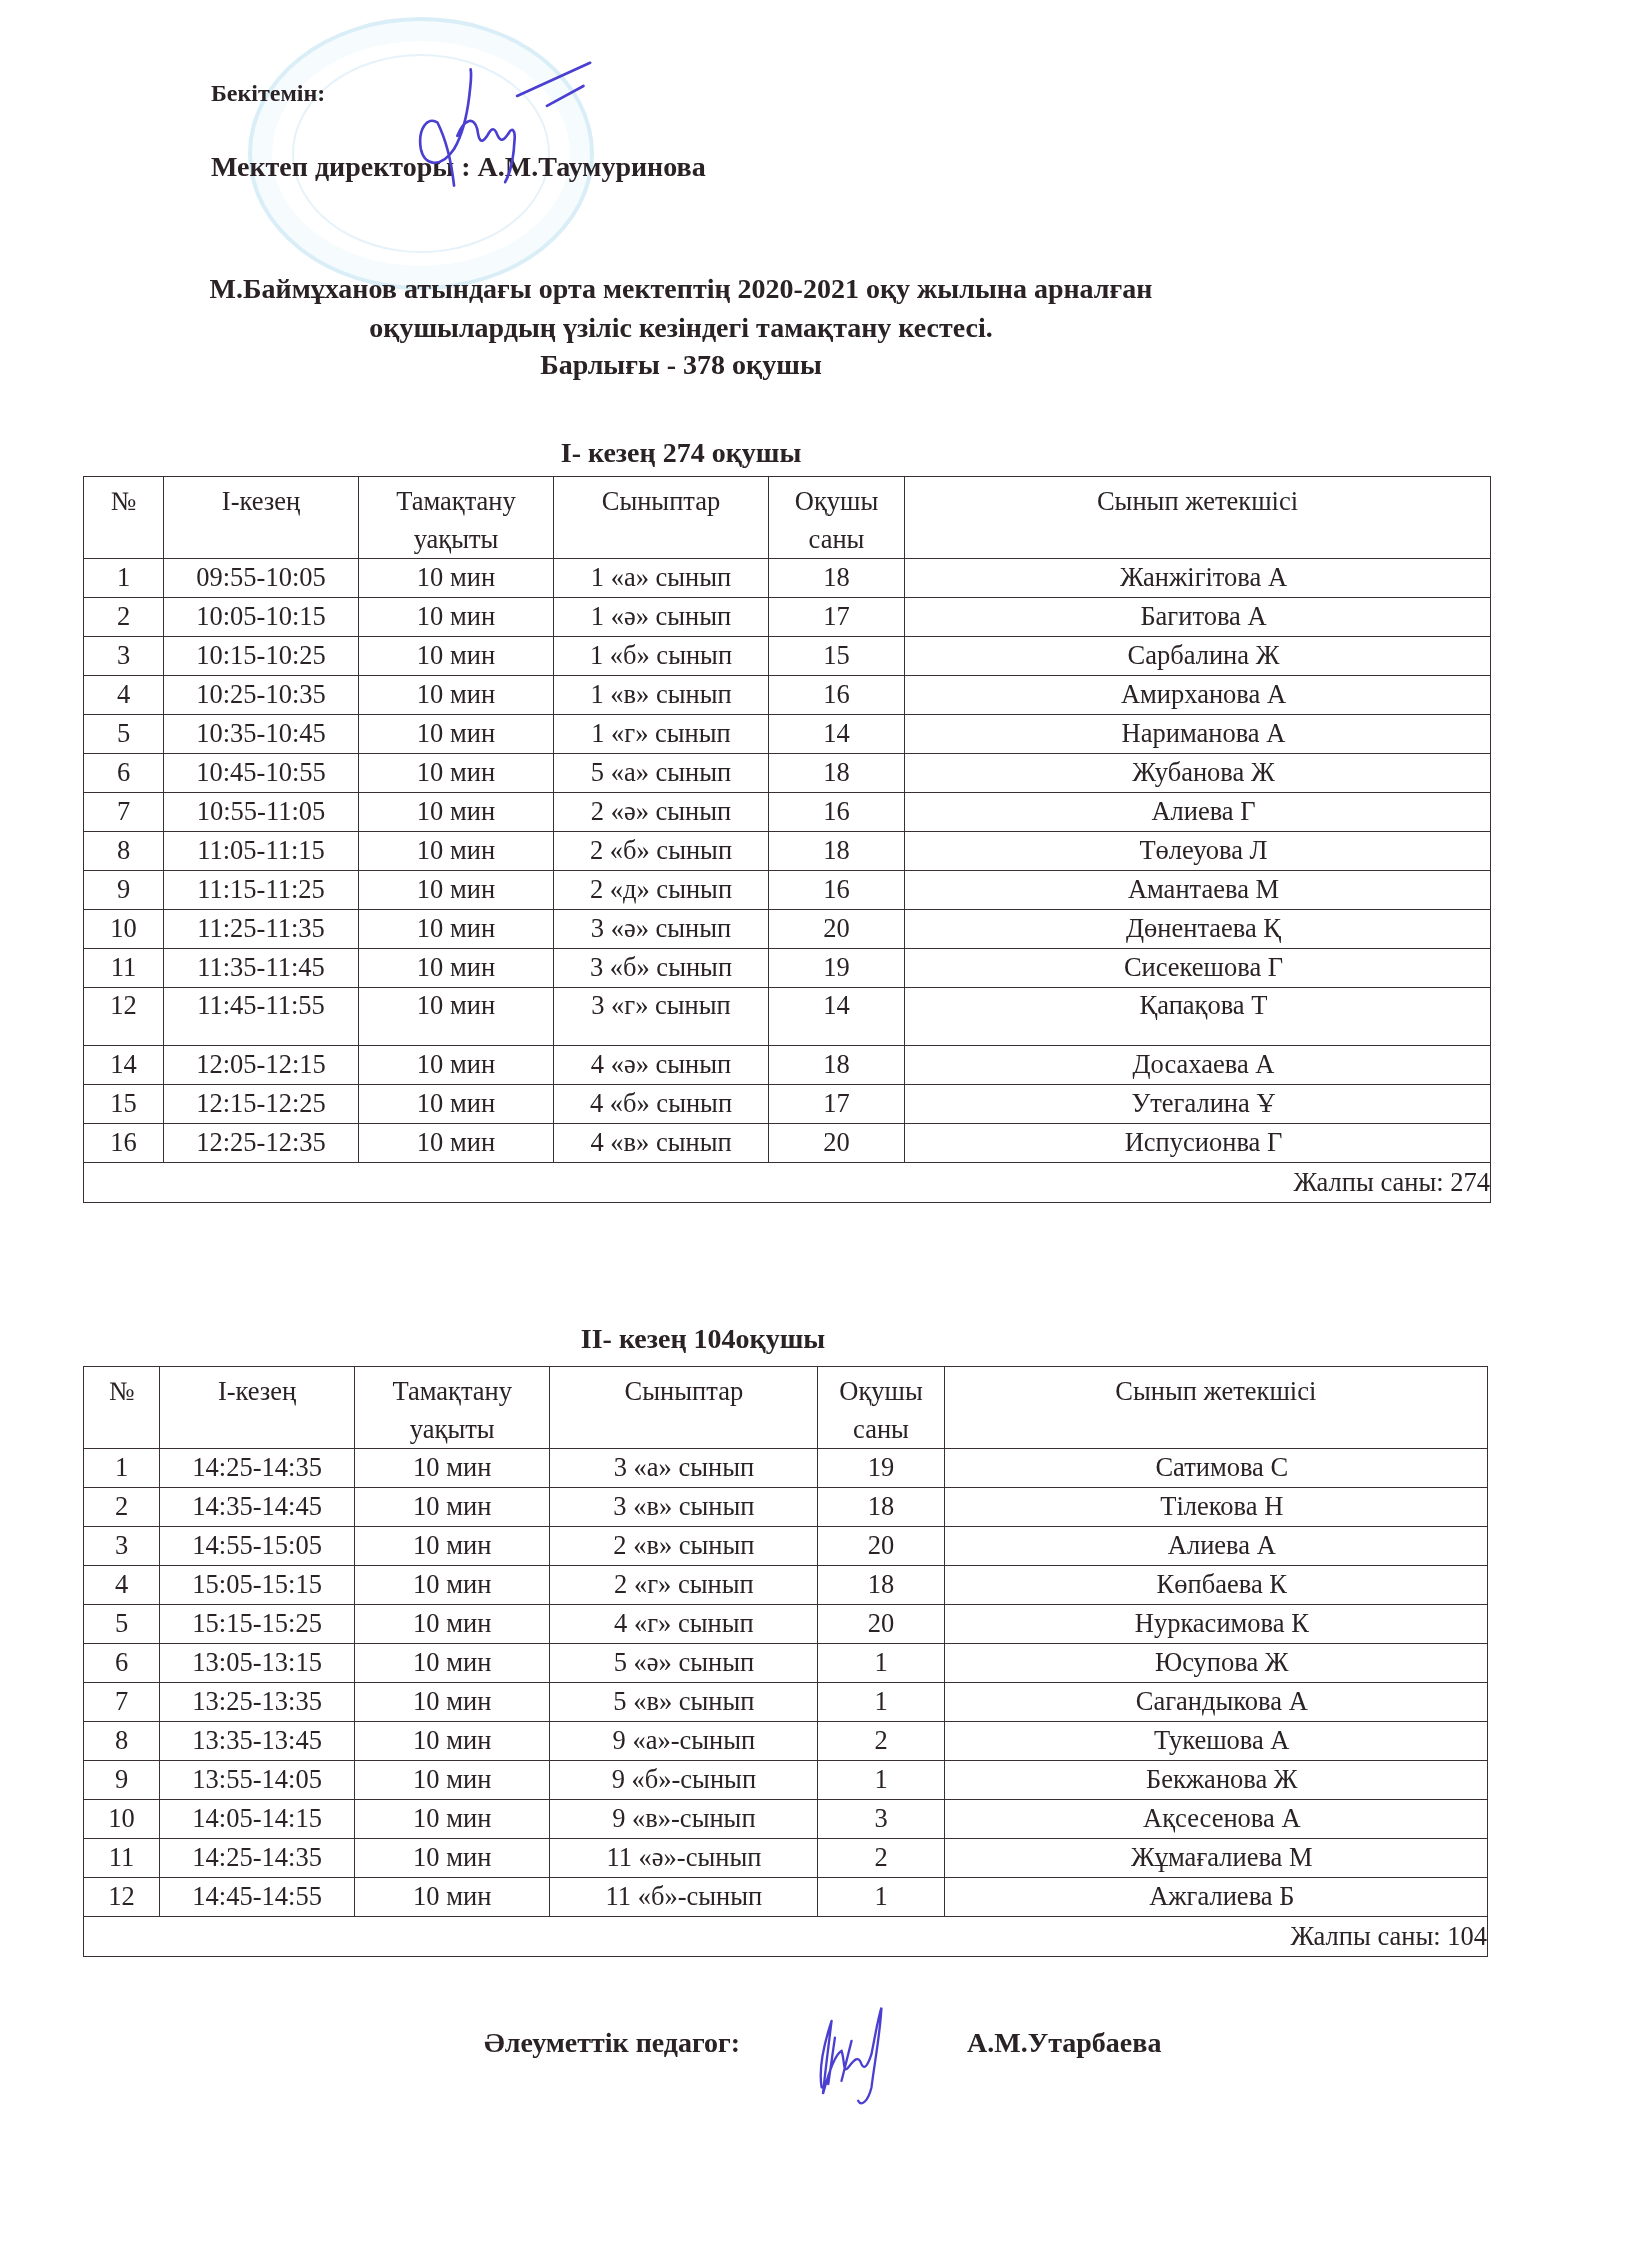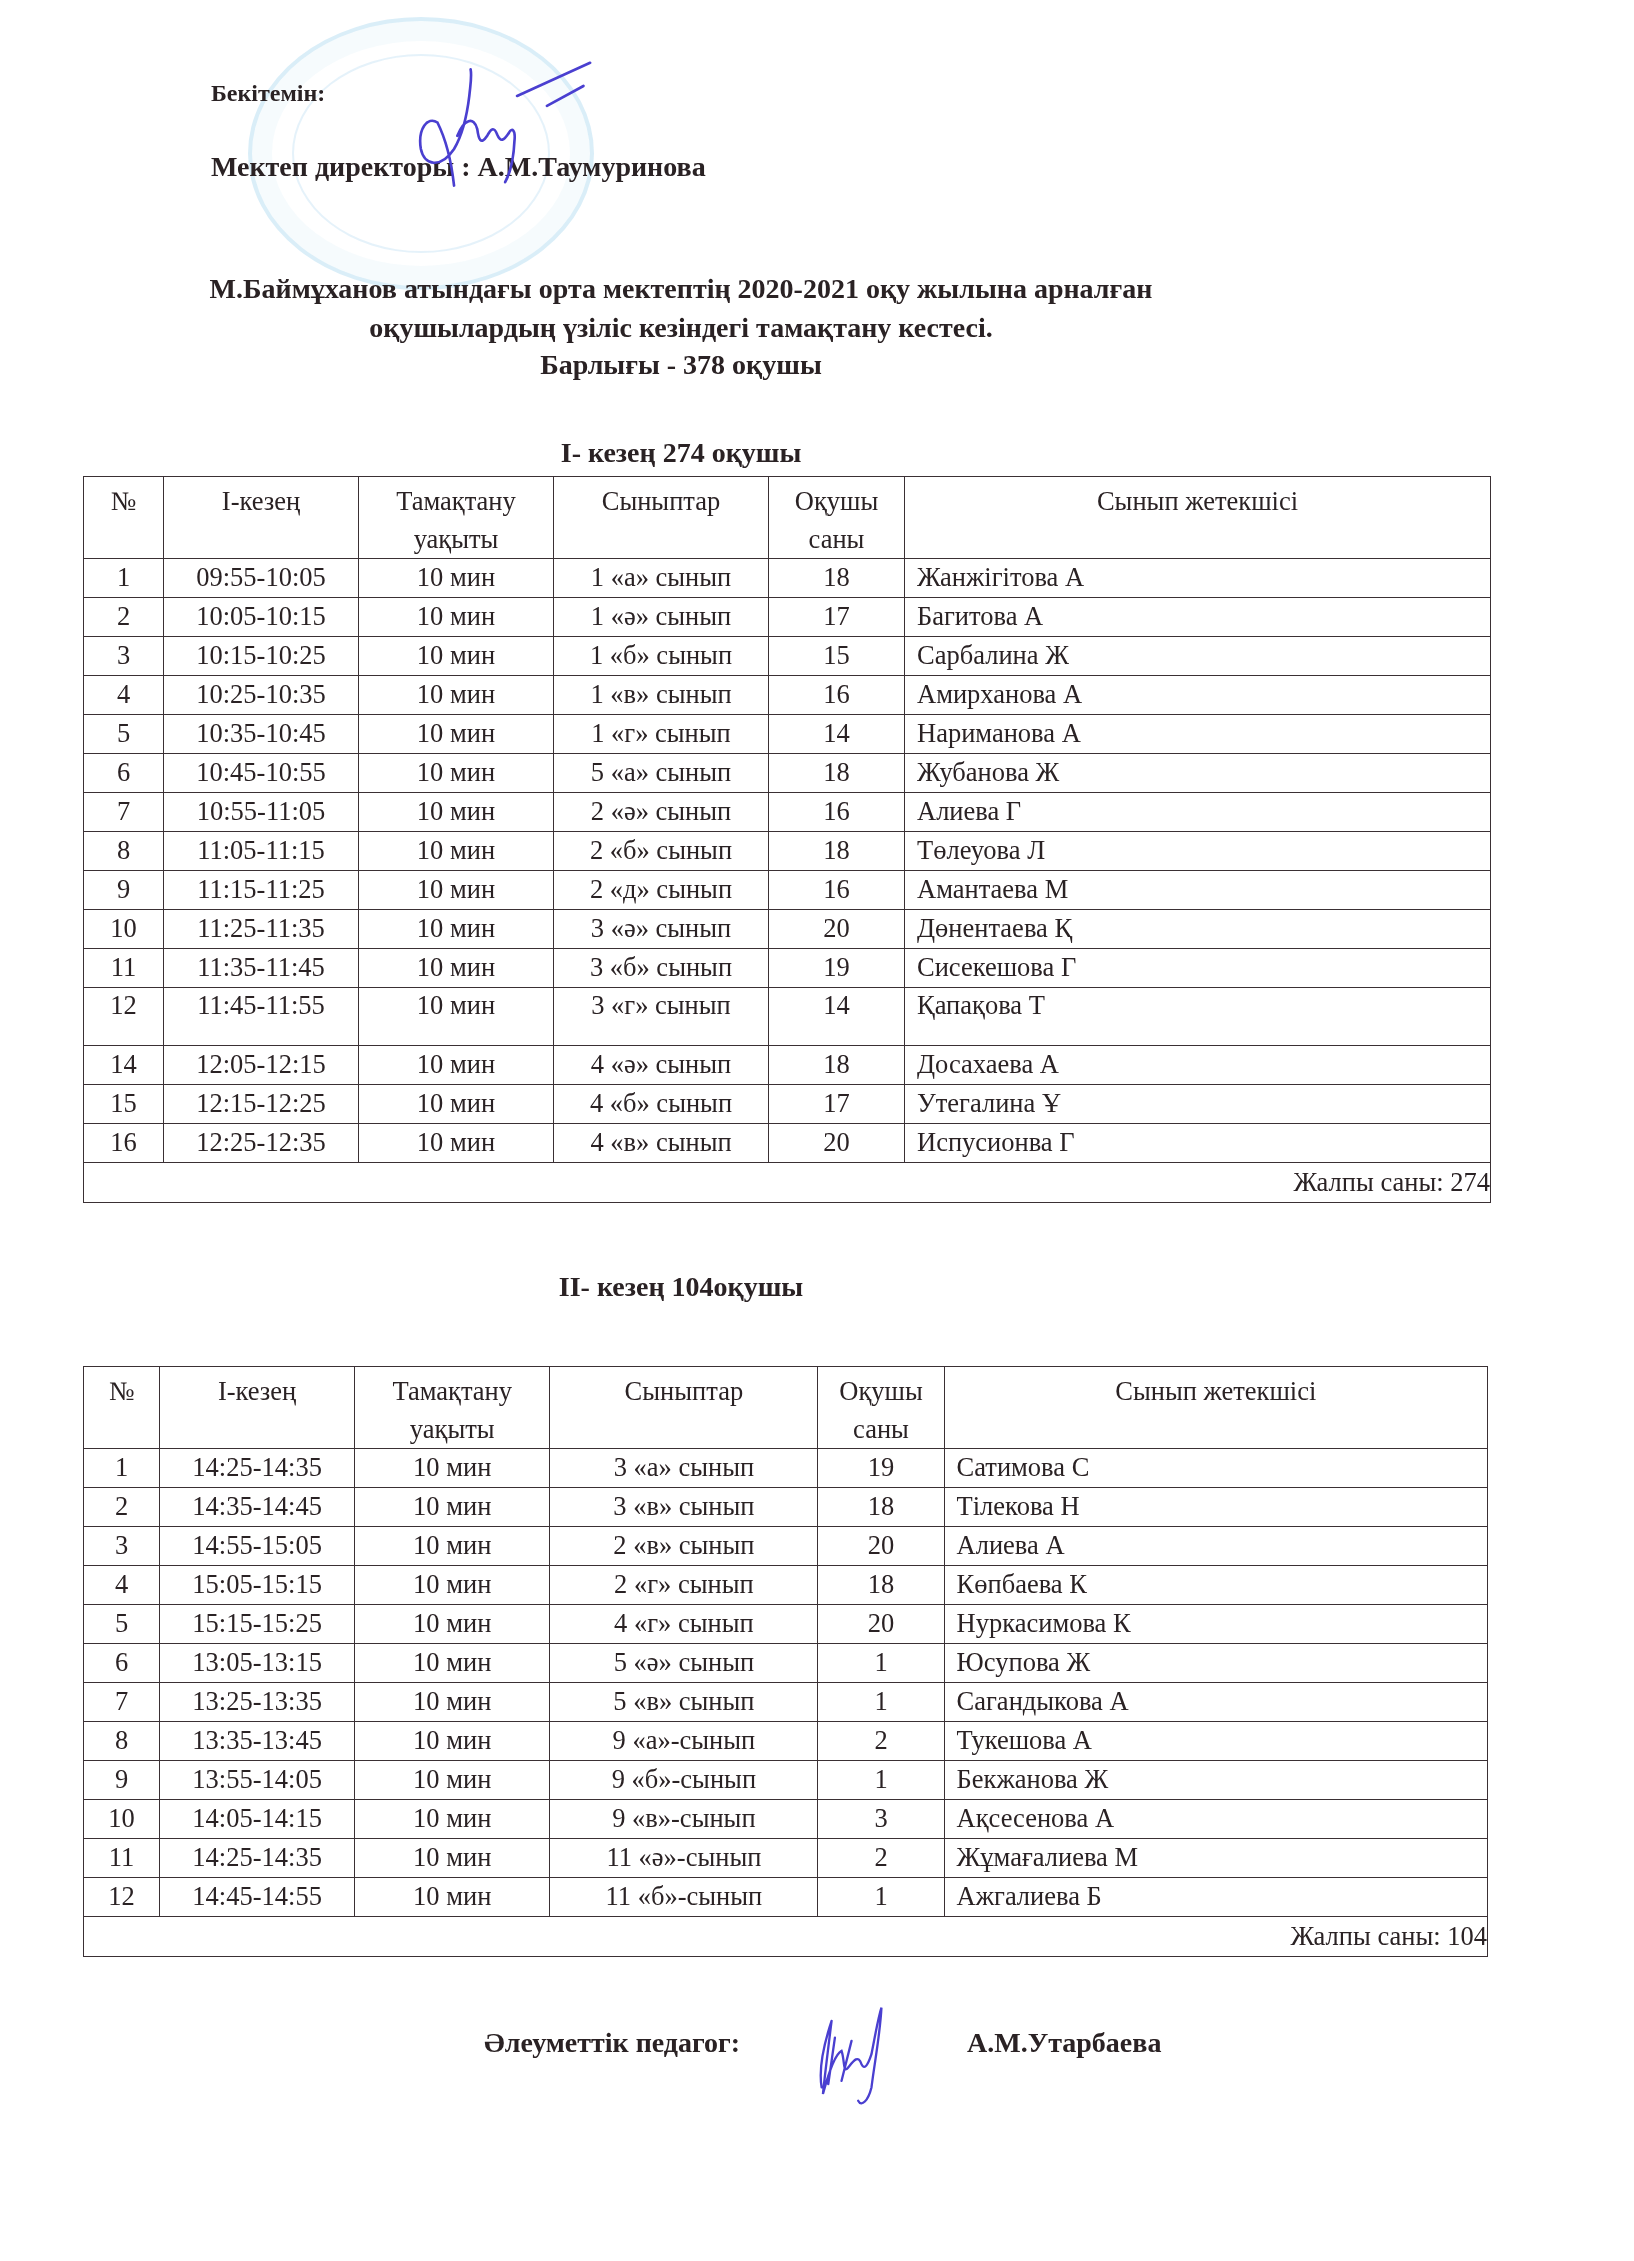--- a/index.html
+++ b/index.html
@@ -22,33 +22,33 @@
 
   .approve { left: 211px; top: 80px; font-size: 24px; font-weight: bold; }
   .director { left: 211px; top: 151px; font-size: 28px; font-weight: bold; }
   .sig1 { position: absolute; left: 391px; top: 56px; width: 219px; height: 133px; }
 
   .title-block { left: 0; width: 1362px; text-align: center; font-weight: bold; font-size: 28px; line-height: 37px; }
   .t1 { top: 270px; }
   .t2 { top: 309px; }
   .t3 { top: 346px; }
   .stage1 { top: 434px; }
-  .stage2 { top: 1268px; }
+  .stage2 { top: 1320px; margin-left: 22px; }
 
   table.sched {
     position: absolute; border-collapse: collapse; table-layout: fixed;
     font-size: 26.5px; line-height: 1.05;
   }
   table.sched td, table.sched th {
     border: 1.3px solid #3a3034; padding: 0; font-weight: normal;
     vertical-align: middle; white-space: nowrap; overflow: hidden;
   }
   table.sched th { vertical-align: top; padding-top: 5.3px; line-height: 38px; }
   .c { text-align: center; }
-  .l { text-align: left; padding-left: 12px !important; }
+  .l { text-align: center; padding-left: 12px !important; }
   .total-row td { text-align: right; }
 
   #tbl1 { left: 83px; top: 476px; width: 1408px; }
   #tbl1 th { height: 69px; }
   #tbl1 tbody tr { height: 39px; }
   #tbl1 tbody tr.tall { height: 58px; }
   #tbl1 tbody tr.tall td { vertical-align: top; padding-top: 4px; }
   #tbl1 tr.total-row { height: 40px; }
 
   #tbl2 { left: 83px: ; left: 83px; top: 1366px; width: 1405px; }

